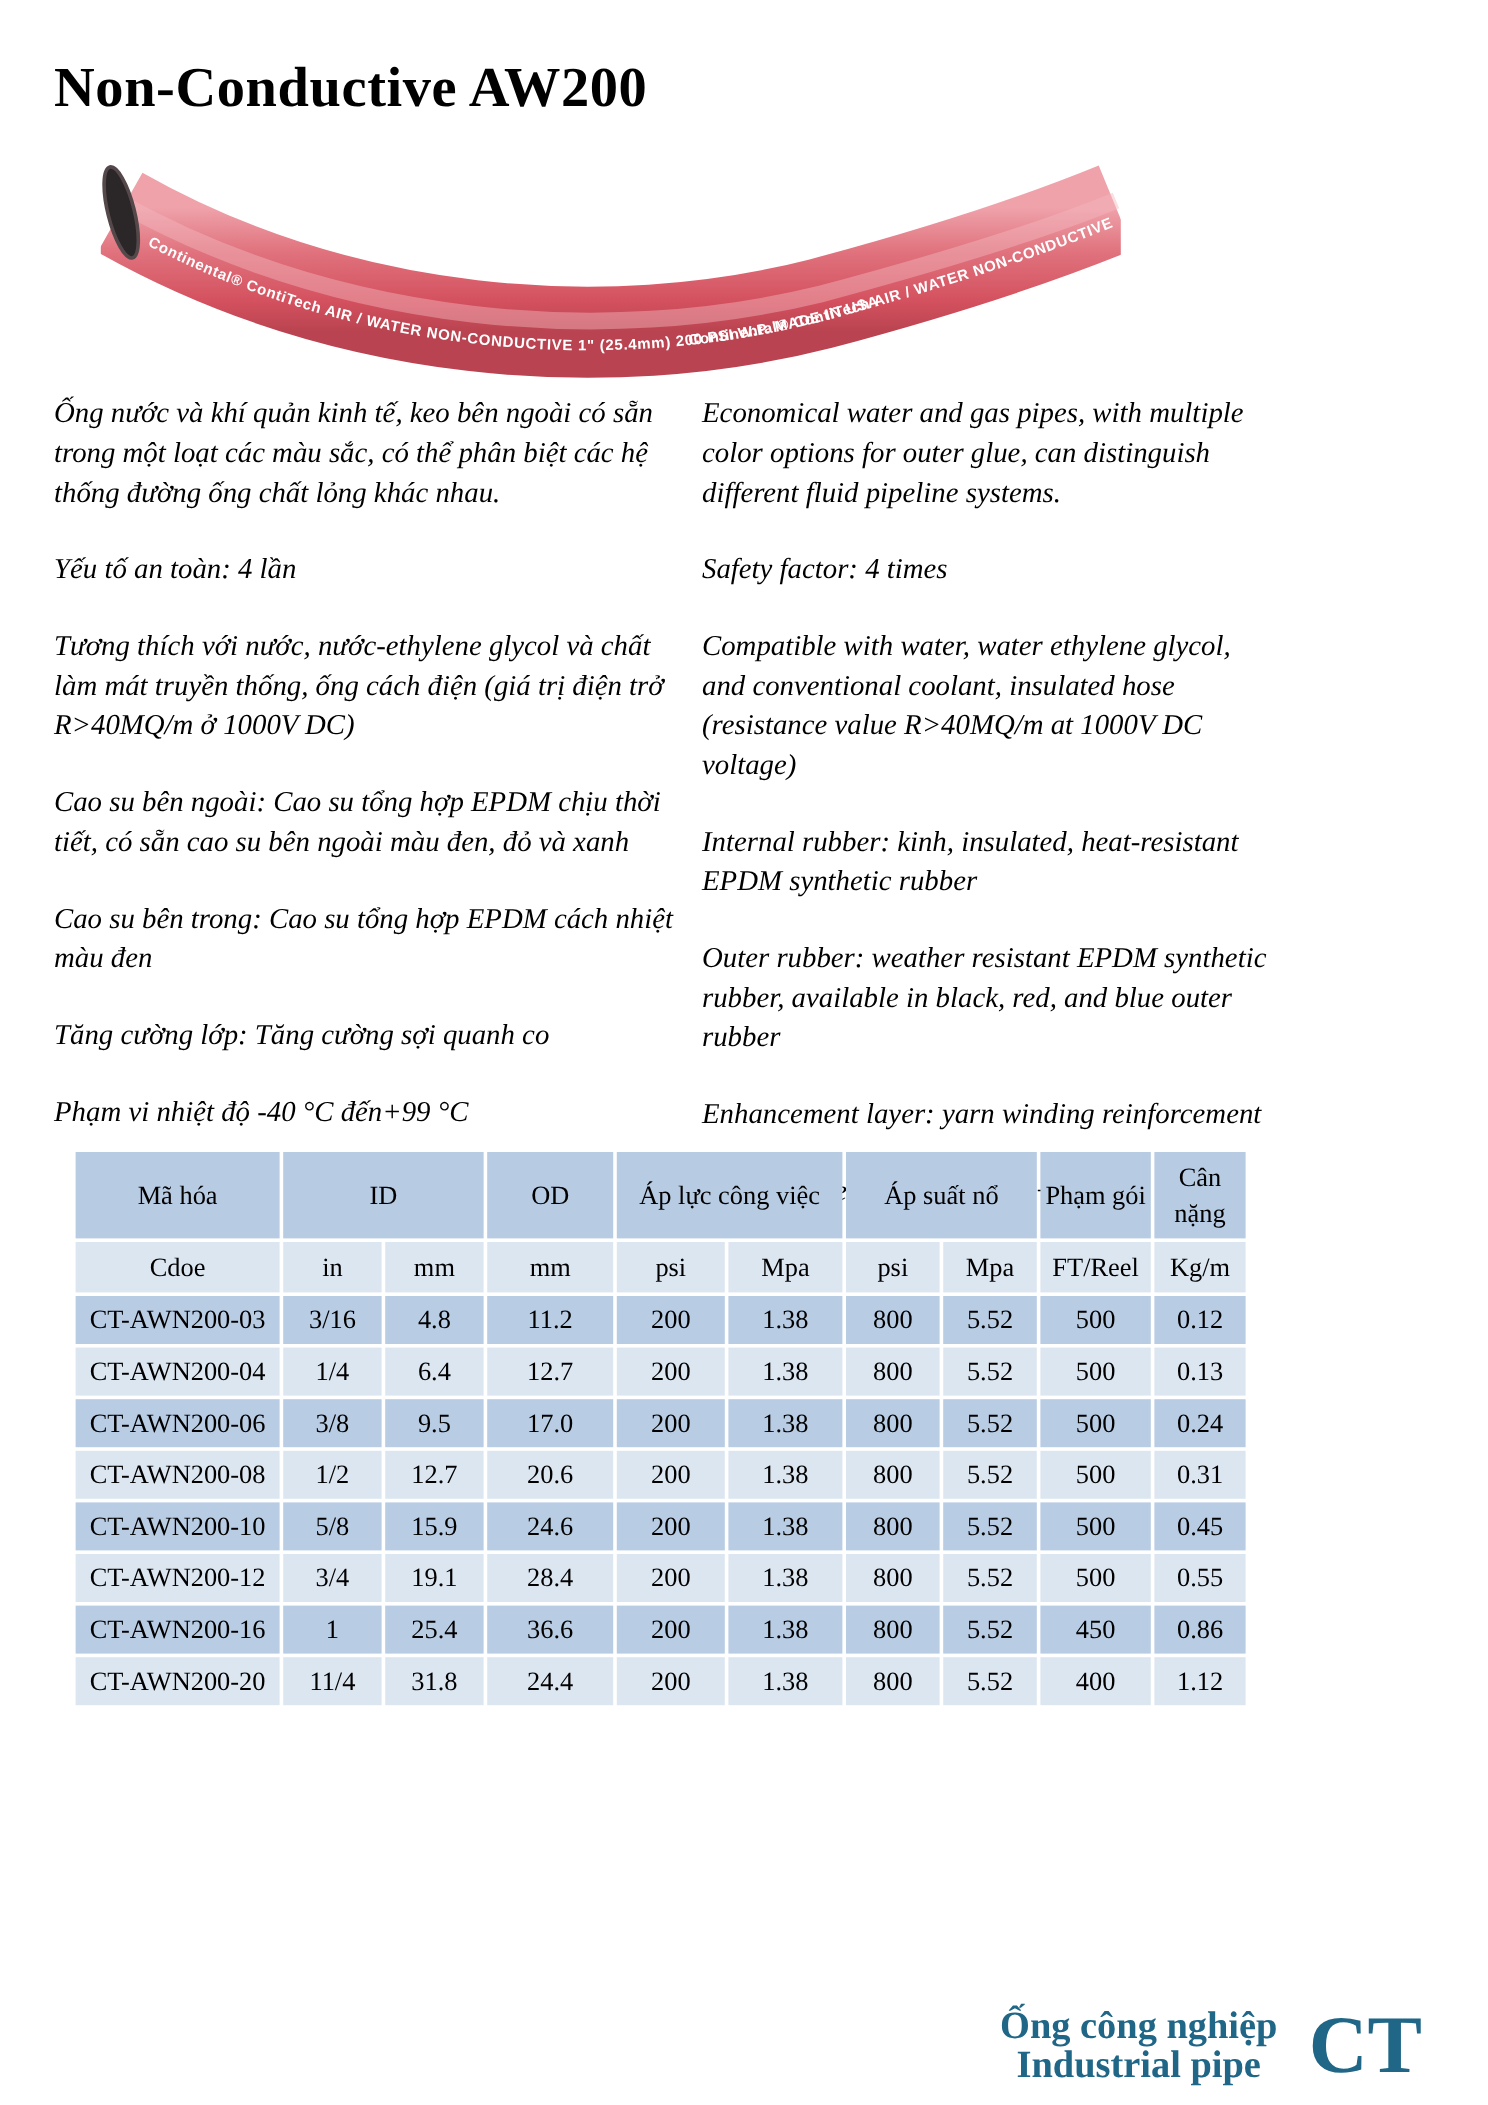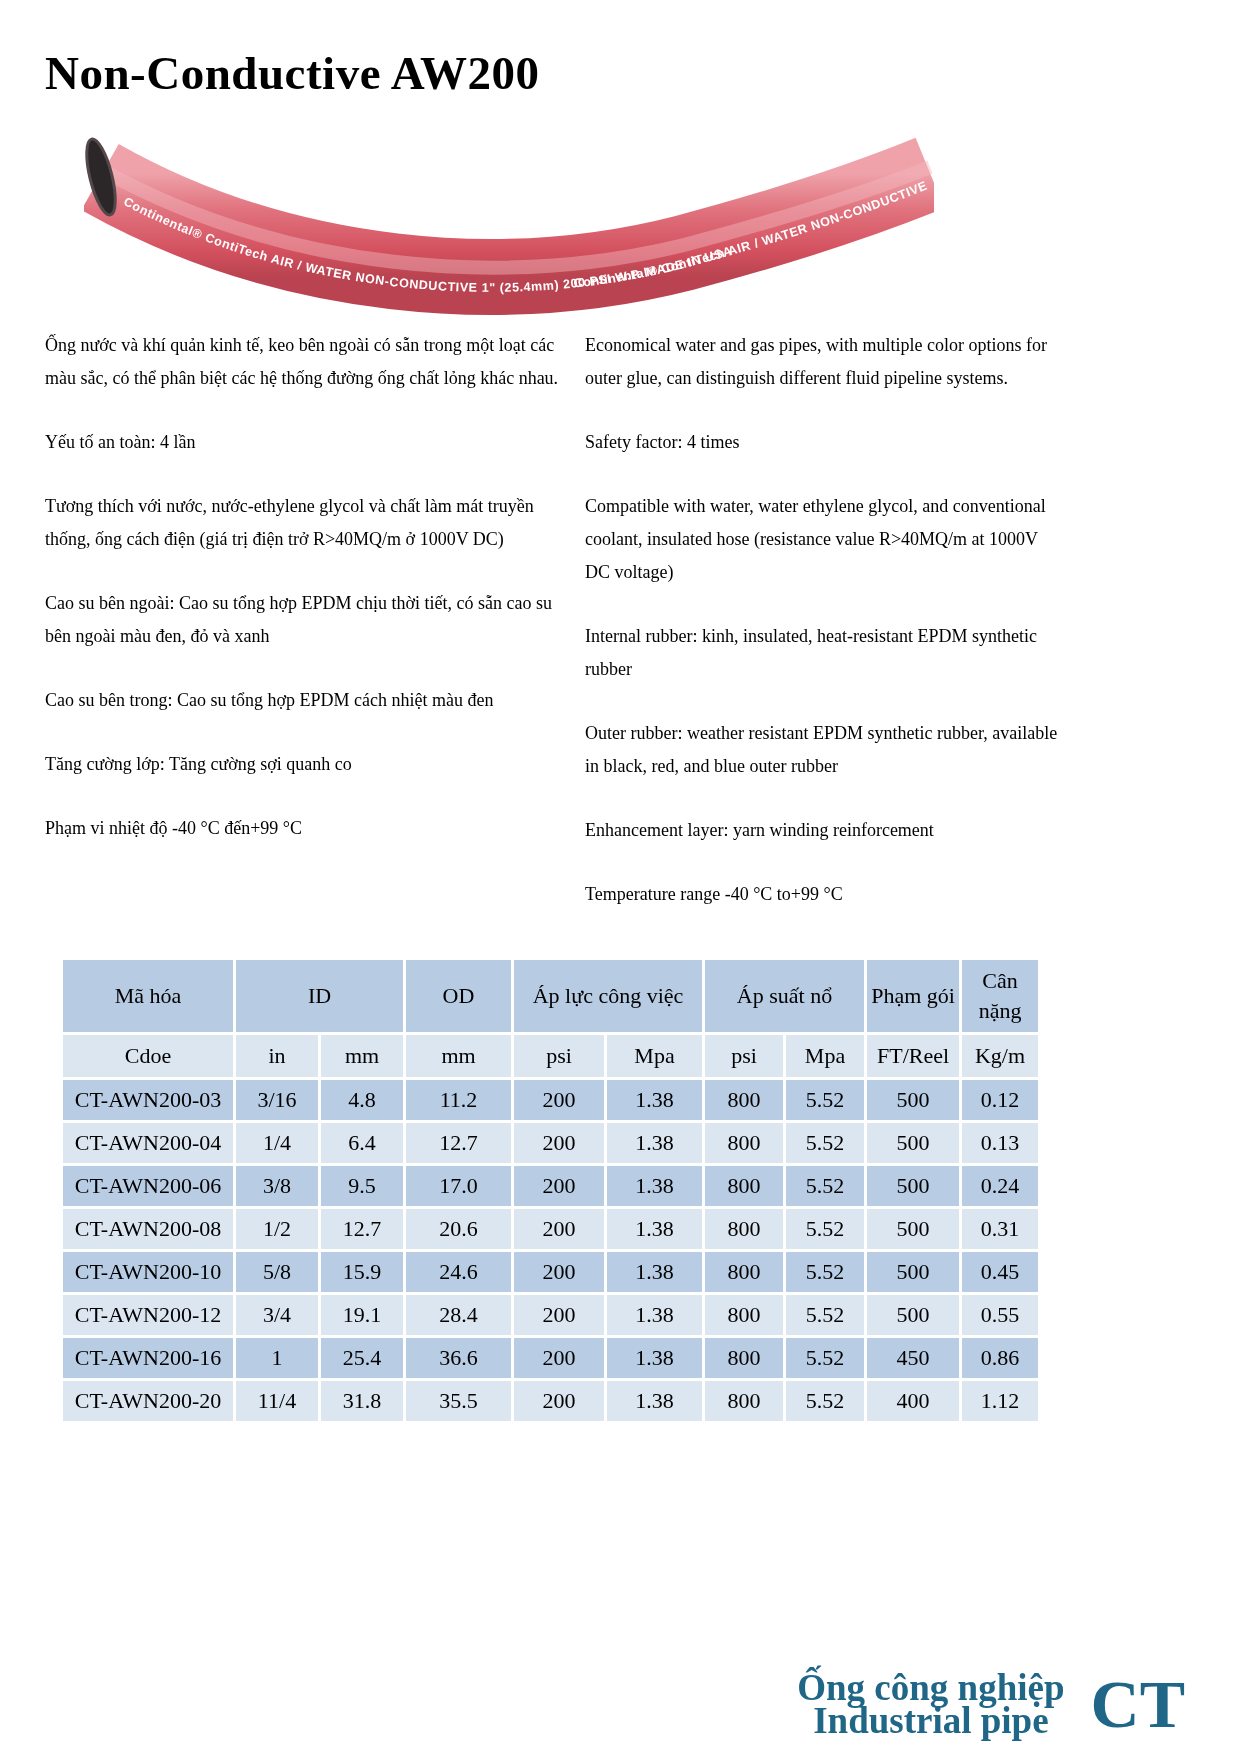--- a/index.html
+++ b/index.html
@@ -18,21 +18,21 @@
   .hose-wrap svg { display:block; width:100%; height:100%; }
   .hose-marking {
     font-family:"Liberation Sans","DejaVu Sans",sans-serif;
     font-size:12.5px; font-weight:bold; fill:#ffffff; letter-spacing:0.6px;
   }
 
   .cols { position:absolute; left:45px; top:329px; width:1022px; display:flex; gap:22px; }
   .col { }
   .col-vi { width:518px; }
   .col-en { width:482px; }
-  .col p { margin:0 0 31px 0; font-size:18px; line-height:33px; }
+  .col p { margin:0 0 31px 0; font-size:24px; line-height:33px;font-style:italic; }
 
   .spec-table {
     position:absolute; left:60px; top:957px;
     border-collapse:separate; border-spacing:3px;
     table-layout:fixed; width:981px;
   }
   .spec-table th, .spec-table td {
     text-align:center; vertical-align:middle;
     font-size:22px; font-weight:normal; padding:0 2px;
     overflow:hidden;
@@ -41,21 +41,21 @@
   .spec-table thead tr.hsub th   { background:var(--sub-bg); height:42px; }
   .spec-table tbody td { height:40px; }
   .spec-table tbody tr:nth-child(odd)  td { background:var(--row-dark); }
   .spec-table tbody tr:nth-child(even) td { background:var(--row-light); }
 
   .footer {
     position:absolute; right:55px; bottom:16px;
     display:flex; align-items:center; gap:26px;
     color:var(--footer-color);
   }
-  .footer-lines { text-align:center; font-weight:bold; font-size:37px; line-height:33px; }
+  .footer-lines { text-align:center; font-weight:bold; font-size:32px; line-height:33px; }
   .footer-logo { font-size:68px; font-weight:bold; line-height:68px; }
 </style>
 </head>
 <body style="--hdr-bg: #b7cbe3; --sub-bg: #dce6f1; --row-dark: #b8cce4; --row-light: #dce6f1; --footer-color: #1f6687;">
 
 <div class="page">
 
   <h1 class="title">Non-Conductive AW200</h1>
 
   <div class="hose-wrap">
@@ -219,21 +219,21 @@
           <td>1.38</td>
           <td>800</td>
           <td>5.52</td>
           <td>450</td>
           <td>0.86</td>
         </tr>
         <tr>
           <td>CT-AWN200-20</td>
           <td>11/4</td>
           <td>31.8</td>
-          <td>35.5</td>
+          <td>24.4</td>
           <td>200</td>
           <td>1.38</td>
           <td>800</td>
           <td>5.52</td>
           <td>400</td>
           <td>1.12</td>
         </tr>
       </tbody>
   </table>
 

